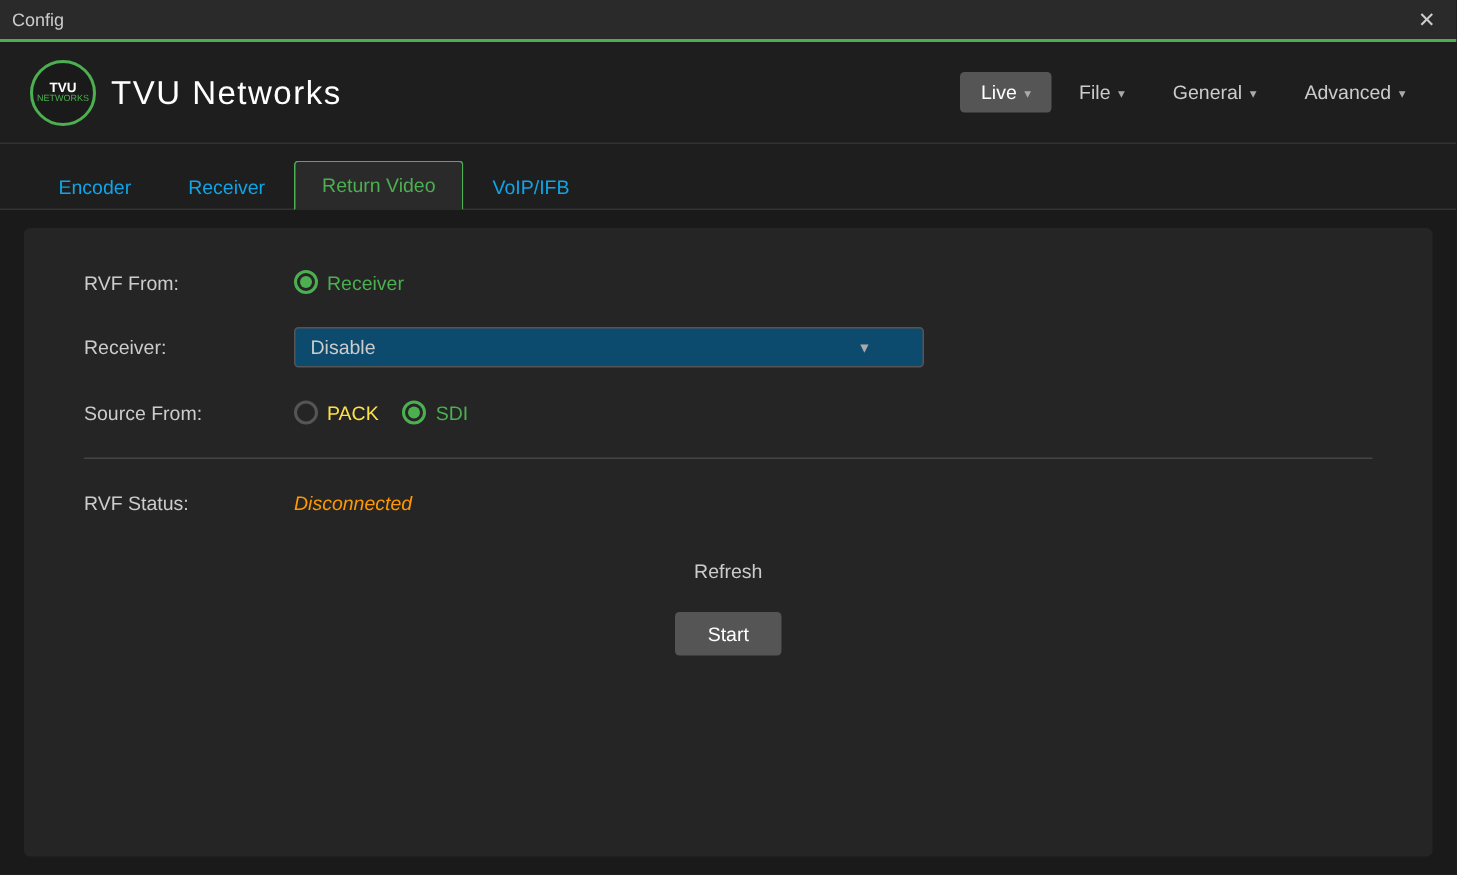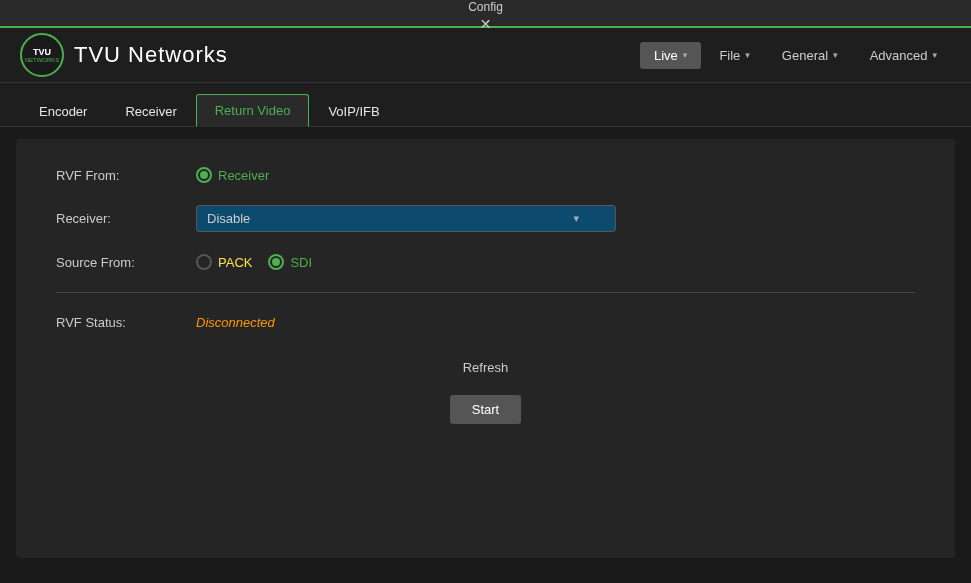--- a/index.html
+++ b/index.html
@@ -15,39 +15,38 @@
 
     
     .title-bar {
       background: #2a2a2a;
       height: 28px;
       display: flex;
       align-items: center;
       justify-content: space-between;
       padding: 0 8px;
       border-bottom: 2px solid #4caf50;
-      flex-direction: column;
     }
     .title-bar-title {
       color: #ccc;
       font-size: 12px;
     }
     .title-bar-close {
       color: #ccc;
       cursor: pointer;
       font-size: 14px;
       background: none;
       border: none;
       padding: 2px 6px;
     }
 
     
     .header {
       background: #1e1e1e;
-      height: 55px;
+      height: 68px;
       display: flex;
       align-items: center;
       justify-content: space-between;
       padding: 0 20px;
       border-bottom: 1px solid #333;
     }
     .logo-area {
       display: flex;
       align-items: center;
       gap: 10px;
@@ -114,21 +113,21 @@
       padding: 0 20px;
       display: flex;
       align-items: flex-end;
       gap: 0;
       border-bottom: 1px solid #333;
       height: 44px;
     }
     .tab {
       padding: 8px 18px;
       cursor: pointer;
-      color: #e5e5e5;
+      color: #0ea5e9;
       font-size: 13px;
       border: 1px solid transparent;
       border-radius: 3px 3px 0 0;
       position: relative;
       top: 1px;
       background: transparent;
       border-bottom: none;
     }
     .tab.active {
       color: #4caf50;

